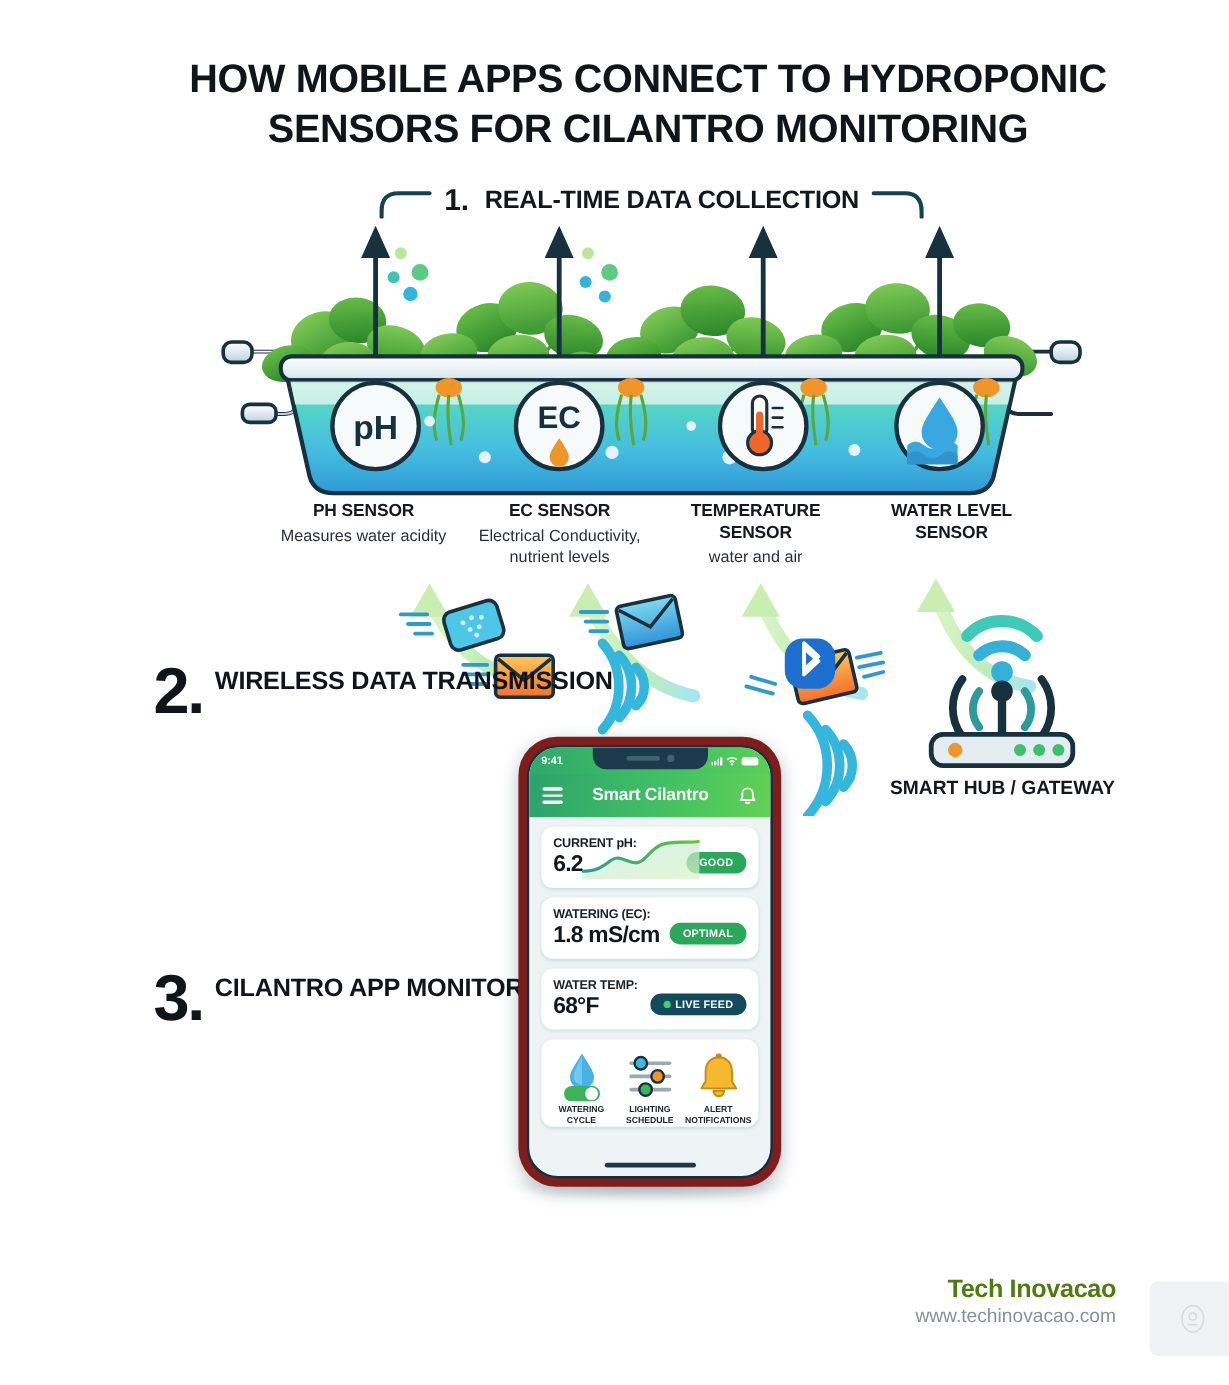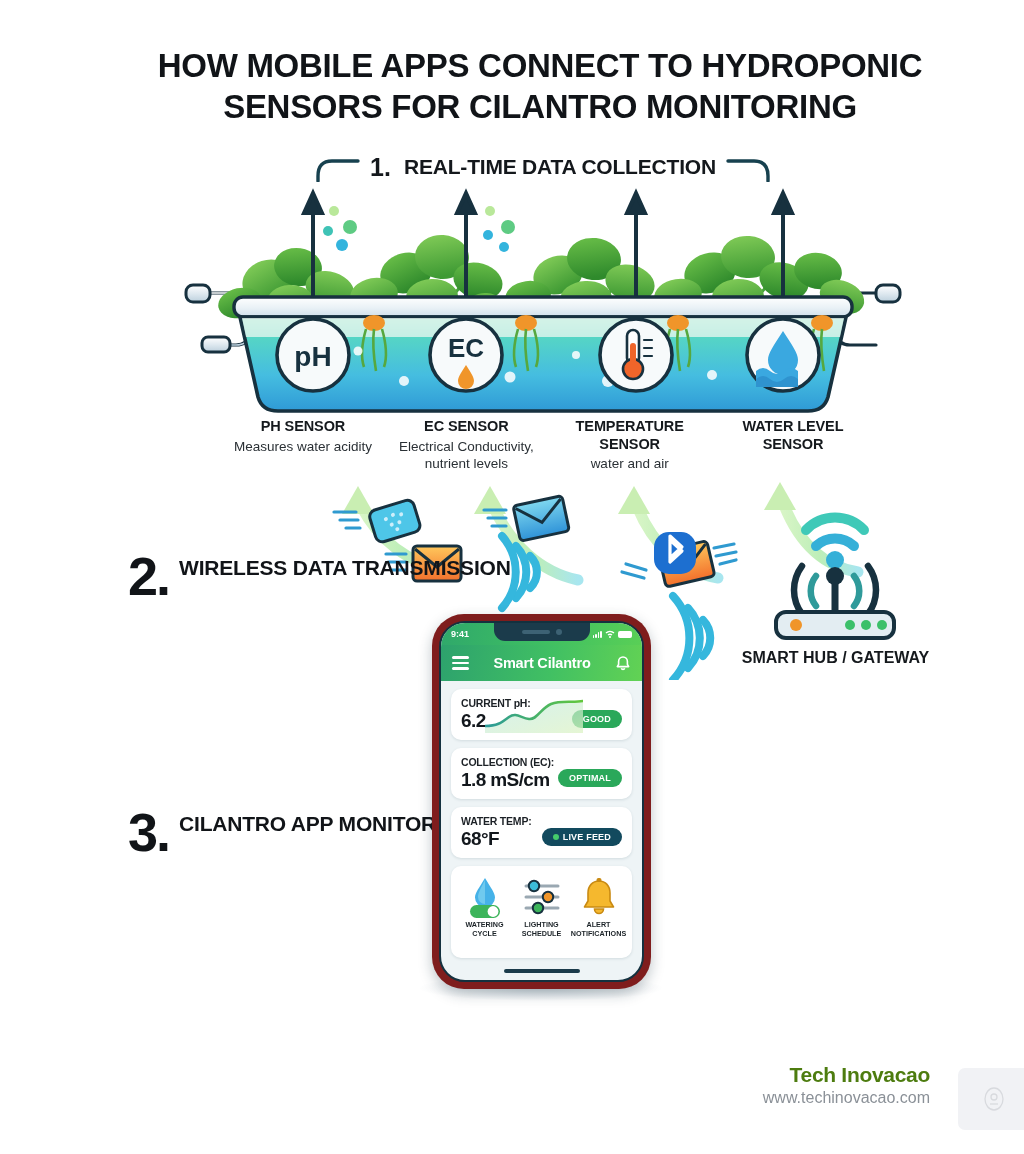--- a/index.html
+++ b/index.html
@@ -127,21 +127,21 @@
     font-size: 9px; font-weight: bold; color: #fff; padding: 4px 11px;
     border-radius: 20px; white-space: nowrap; letter-spacing: 0.2px;
   }
   .badge-green { background: #2aa85a; }
   .badge-dark { background: #124a5e; display: flex; align-items: center; gap: 4px; }
   .live-dot { width: 6px; height: 6px; border-radius: 50%; background: #45cc6b; display:inline-block; }
 
   .spark { position: absolute; left: 34px; bottom: 7px; width: 98px; height: 34px; }
 
   .controls-card {
-    background: #ffffff; border-radius: 10px; padding: 9px 5px 20px;
+    background: #ffffff; border-radius: 10px; padding: 9px 5px 1px;
     box-shadow: 0 1px 3px rgba(25,60,80,0.13);
     display: flex; justify-content: space-around;
   }
   .ctrl { width: 60px; text-align: center; }
   .ctrl-ico { height: 44px; display: flex; align-items: center; justify-content: center; }
   .ctrl-label { font-size: 7.2px; font-weight: bold; color: #1b2227; line-height: 1.2; margin-top: 2px; text-transform: uppercase; }
   .home-ind {
     position: absolute; left: 50%; transform: translateX(-50%); bottom: 7px;
     width: 76px; height: 4px; background: #1b3b4b; border-radius: 3px;
   }
@@ -583,21 +583,21 @@
                 <stop offset="0%" stop-color="#b9e7dd" stop-opacity="0.55"></stop>
                 <stop offset="100%" stop-color="#ddf3c5" stop-opacity="0.75"></stop>
               </linearGradient>
             </defs>
             <path d="M0 27 C12 27 16 24 24 18 C31 13 36 19 44 20 C52 21 56 9 66 5 C76 1 88 4 98 2 L98 34 L0 34 Z" fill="url(#sparkFill)"></path>
             <path d="M0 27 C12 27 16 24 24 18 C31 13 36 19 44 20 C52 21 56 9 66 5 C76 1 88 4 98 2" fill="none" stroke="url(#sparkLine)" stroke-width="2.6" stroke-linecap="round"></path>
           </svg>
         </div>
 
         <div class="card">
-          <div class="card-title">COLLECTION (EC):</div>
+          <div class="card-title">WATERING (EC):</div>
           <div class="card-row">
             <span class="card-value">1.8 mS/cm</span>
             <span class="badge badge-green">OPTIMAL</span>
           </div>
         </div>
 
         <div class="card">
           <div class="card-title">WATER TEMP:</div>
           <div class="card-row">
             <span class="card-value">68°F</span>

